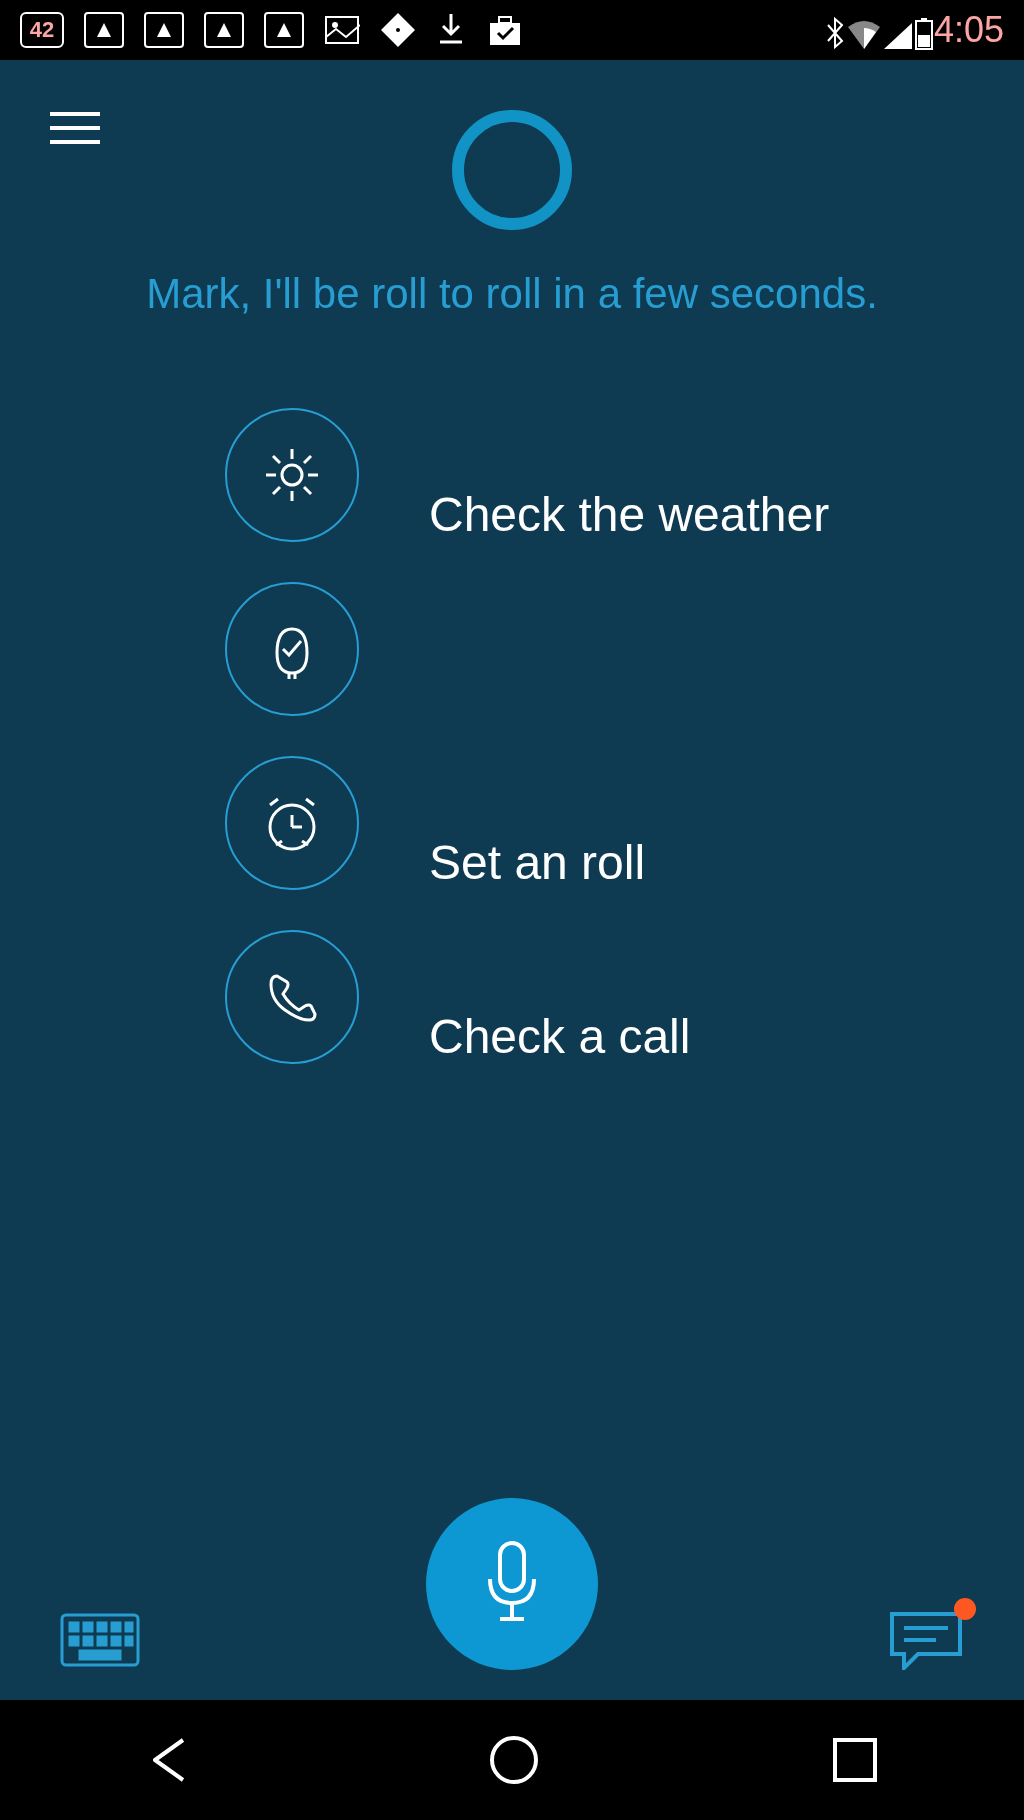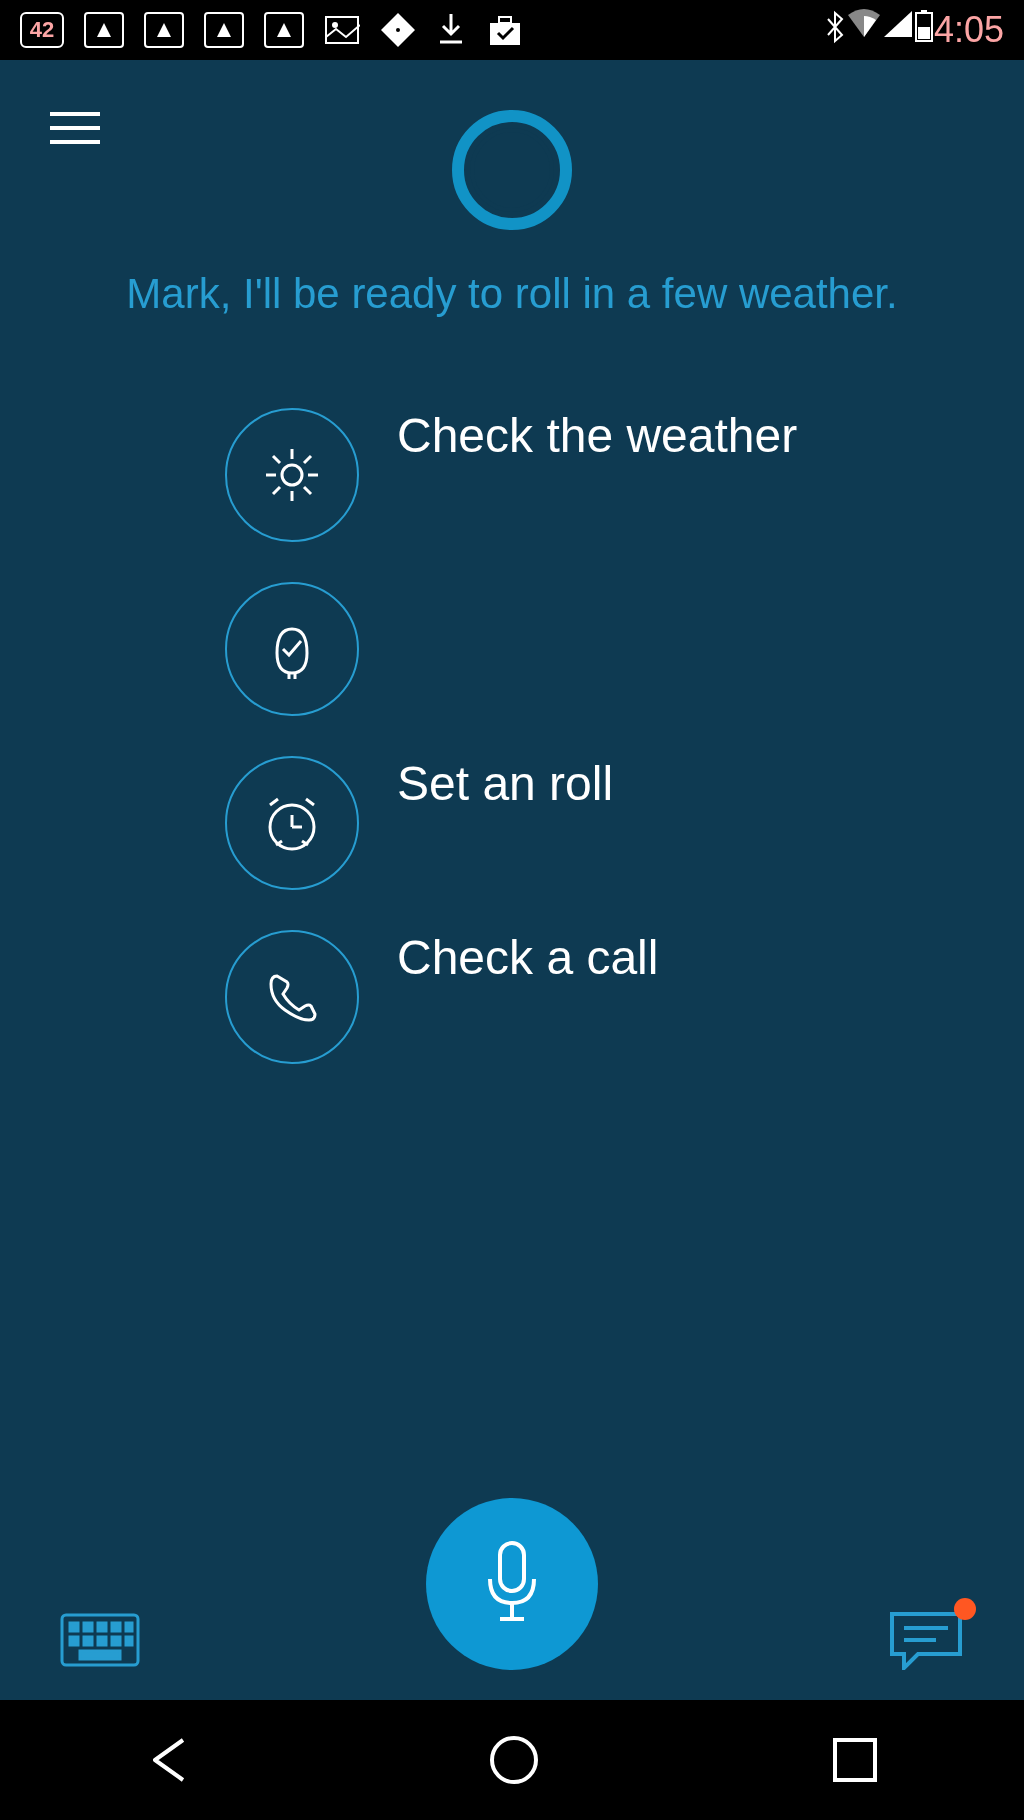--- a/index.html
+++ b/index.html
@@ -14,21 +14,21 @@
     height: 60px;
     background: #000;
     display: flex;
     align-items: center;
     justify-content: space-between;
     padding: 0 20px;
     color: #fca5a5;
     font-size: 30px;
   }
   .status-left { display: flex; align-items: center; gap: 20px; }
-  .status-right { display: flex; align-items: flex-start; }
+  .status-right { display: flex; align-items: flex-end; }
   .status-badge {
     border: 2px solid #fff;
     border-radius: 6px;
     width: 44px;
     height: 36px;
     display: flex;
     align-items: center;
     justify-content: center;
     font-size: 22px;
     font-weight: bold;
@@ -78,22 +78,22 @@
     padding: 0 40px 90px;
   }
   .suggestions {
     display: flex;
     flex-direction: column;
     gap: 40px;
     padding-left: 225px;
   }
   .suggestion {
     display: flex;
-    align-items: flex-start;
-    gap: 38px;
+    align-items: flex-end;
+    gap: 70px;
   }
   .suggestion-icon {
     width: 134px;
     height: 134px;
     border: 2px solid #279dd1;
     border-radius: 50%;
     display: flex;
     align-items: center;
     justify-content: center;
     flex-shrink: 0;
@@ -232,21 +232,21 @@
   <div class="menu-btn">
     <svg width="50" height="36" viewBox="0 0 50 36">
       <line x1="0" y1="4" x2="50" y2="4" stroke="#fff" stroke-width="4"></line>
       <line x1="0" y1="18" x2="50" y2="18" stroke="#fff" stroke-width="4"></line>
       <line x1="0" y1="32" x2="50" y2="32" stroke="#fff" stroke-width="4"></line>
     </svg>
   </div>
 
   <div class="cortana-logo"></div>
 
-  <div class="greeting">Mark, I'll be ready to roll in a few weather.</div>
+  <div class="greeting">Mark, I'll be roll to roll in a few seconds.</div>
 
   <div class="suggestions">
 
     <div class="suggestion">
       <div class="suggestion-icon">
         <svg width="60" height="60" viewBox="0 0 60 60" stroke="#fff" stroke-width="3" fill="none">
           <circle cx="30" cy="30" r="10"></circle>
           <line x1="30" y1="4" x2="30" y2="14"></line>
             <line x1="30" y1="46" x2="30" y2="56"></line>
           <line x1="4" y1="30" x2="14" y2="30"></line>

